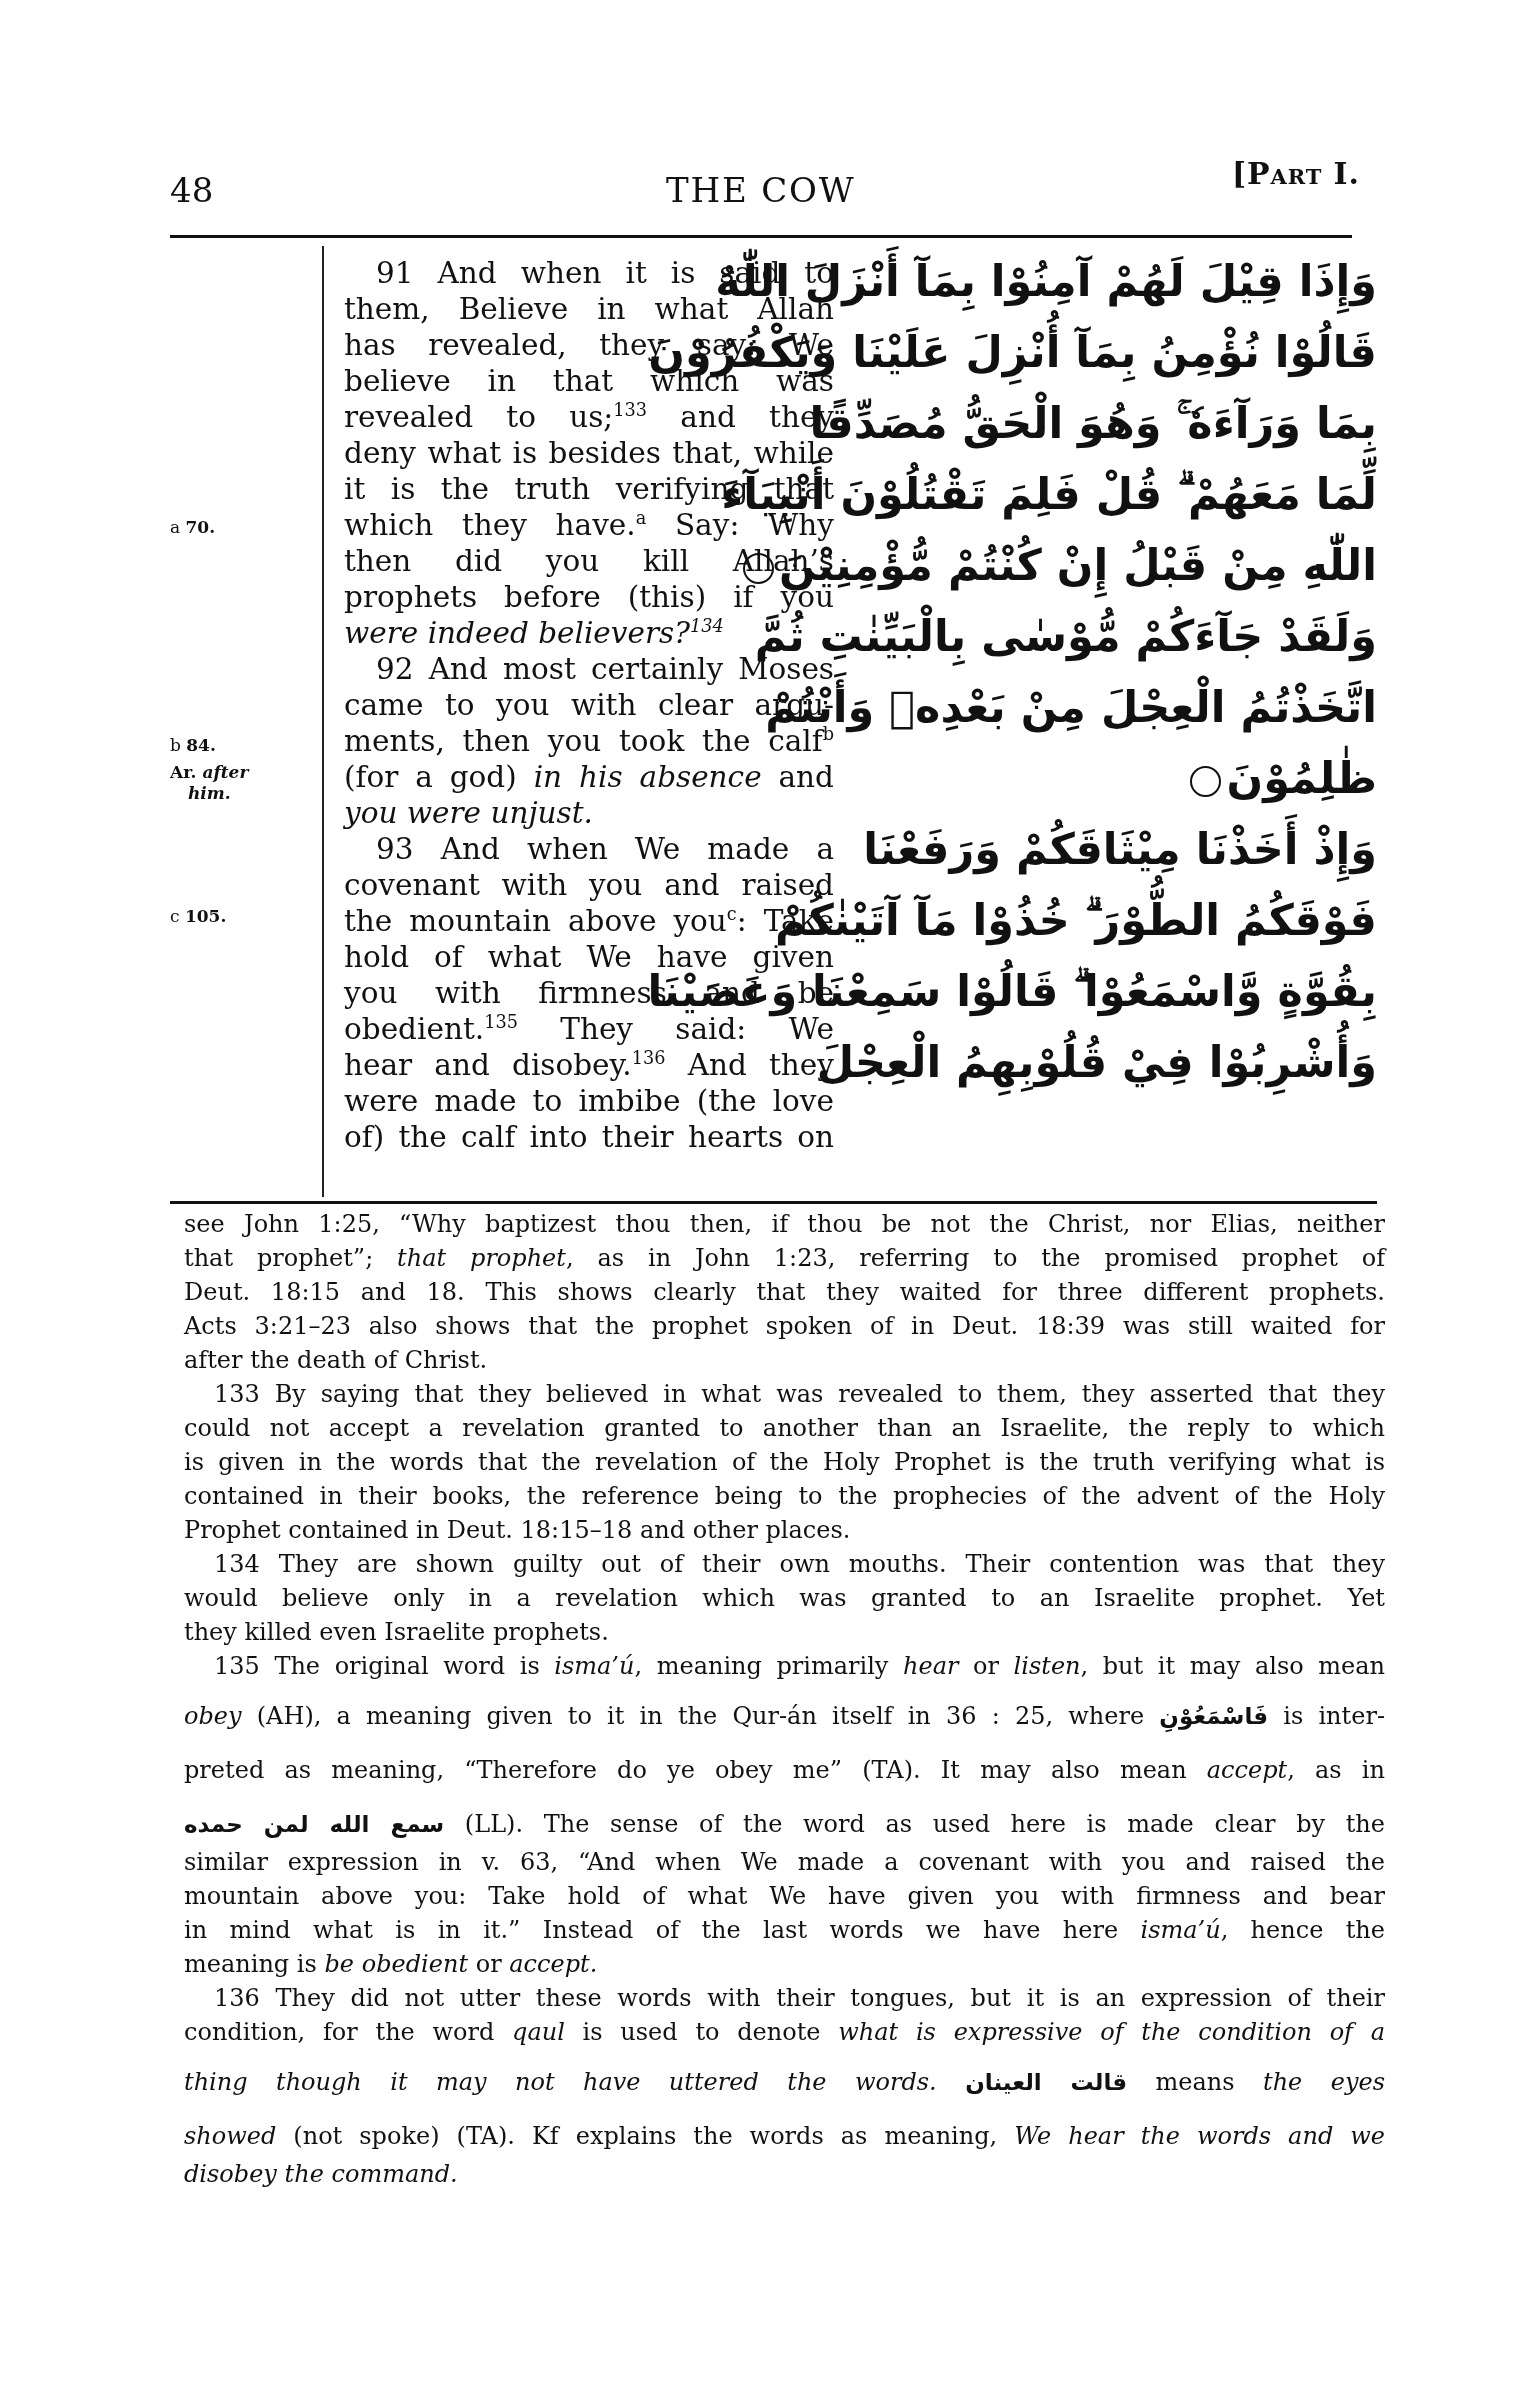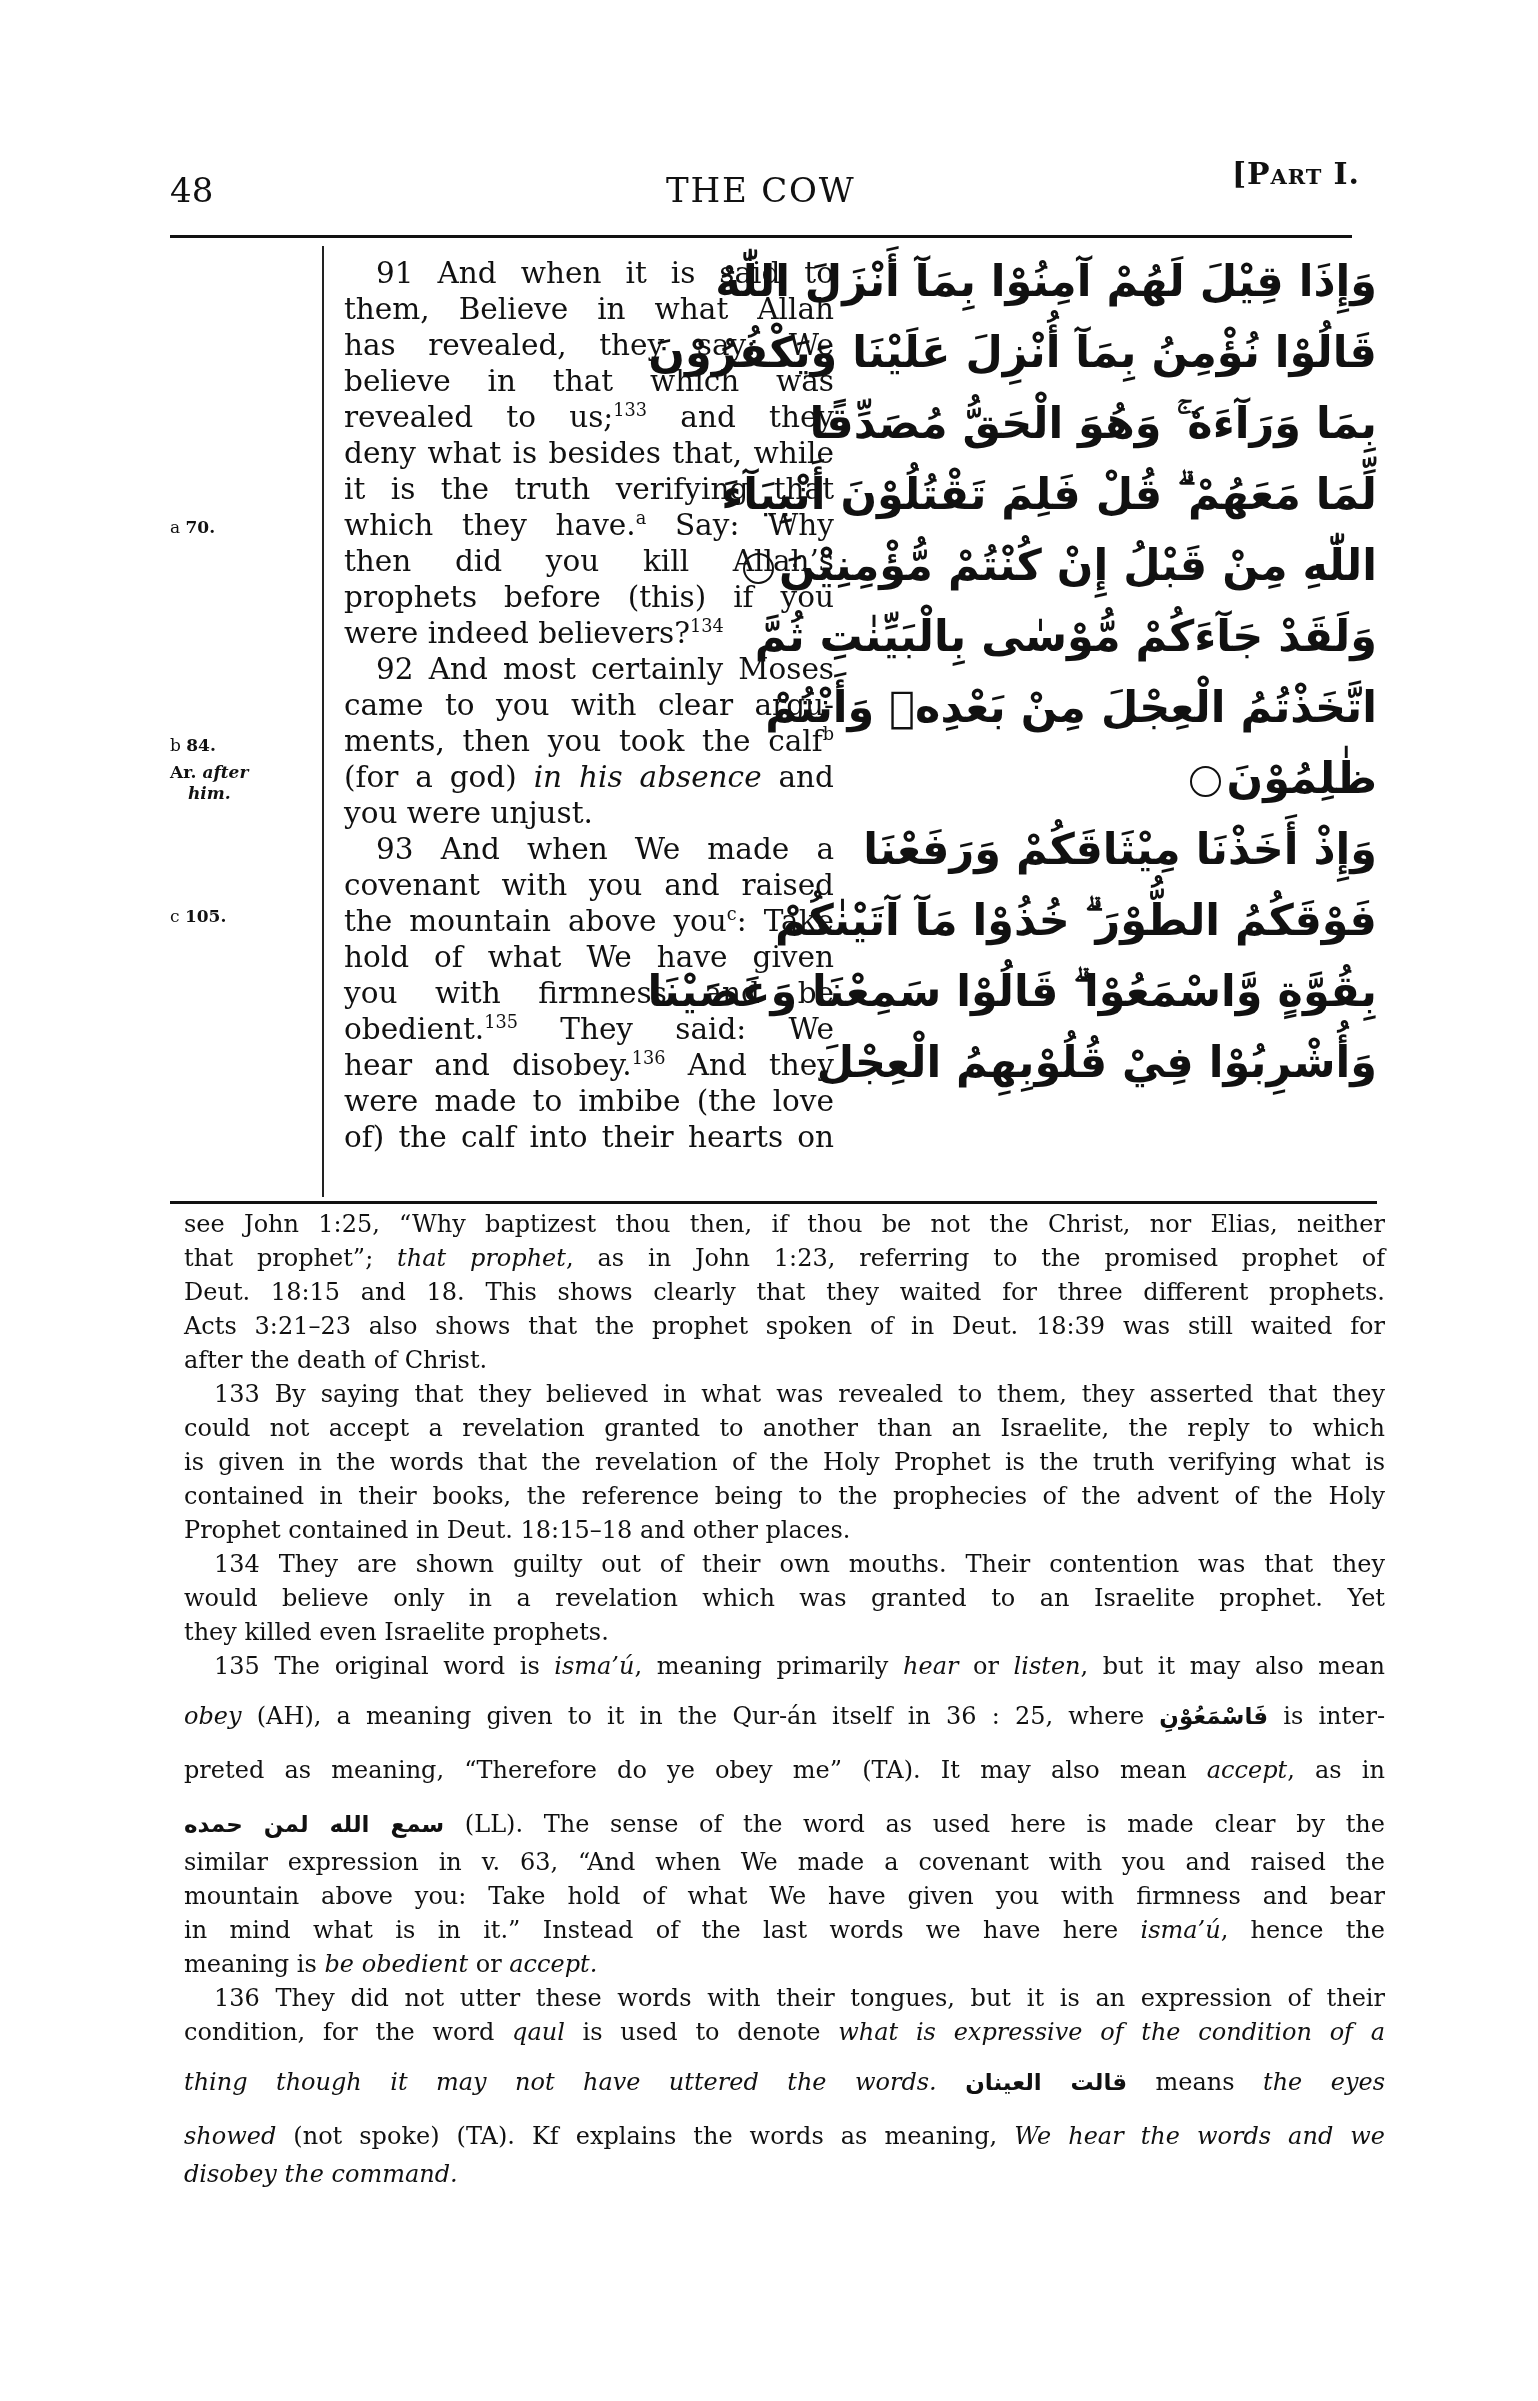--- a/index.html
+++ b/index.html
@@ -19,21 +19,21 @@
   .margin-notes { position: absolute; left: 170px; top: 0; width: 143px; font-size: 17px; font-weight: bold; }
   .margin-note { position: absolute; left: 0; white-space: nowrap; }
   .margin-note .ref-letter { font-weight: normal; margin-right: 5.4px; }
   .margin-note .it { font-weight: bold; }
 
   .english-col {
     position: absolute; left: 344px; top: 255px; width: 490px;
     font-size: 29.5px; line-height: 36px; text-align: justify;
   }
   .english-col .line { display: block; text-align: justify; text-align-last: justify; white-space: nowrap; height: 36px; overflow: visible; }
-  .english-col .line.last { text-align-last: left; }
+  .english-col .line.last { text-align-last: left; font-style: italic; }
   .english-col .indent { padding-left: 32px; }
   sup { font-size: 60%; line-height: 0; vertical-align: super; }
   .it { font-style: italic; }
 
   .arabic-col {
     position: absolute; left: 881px; top: 246px; width: 496px;
     font-family: "DejaVu Sans", sans-serif; font-size: 43px; line-height: 71px;
     direction: rtl; text-align: justify; font-weight: bold;
   }
   .arabic-col .aline { display: block; white-space: nowrap; text-align: justify; text-align-last: justify; height: 71px; }

